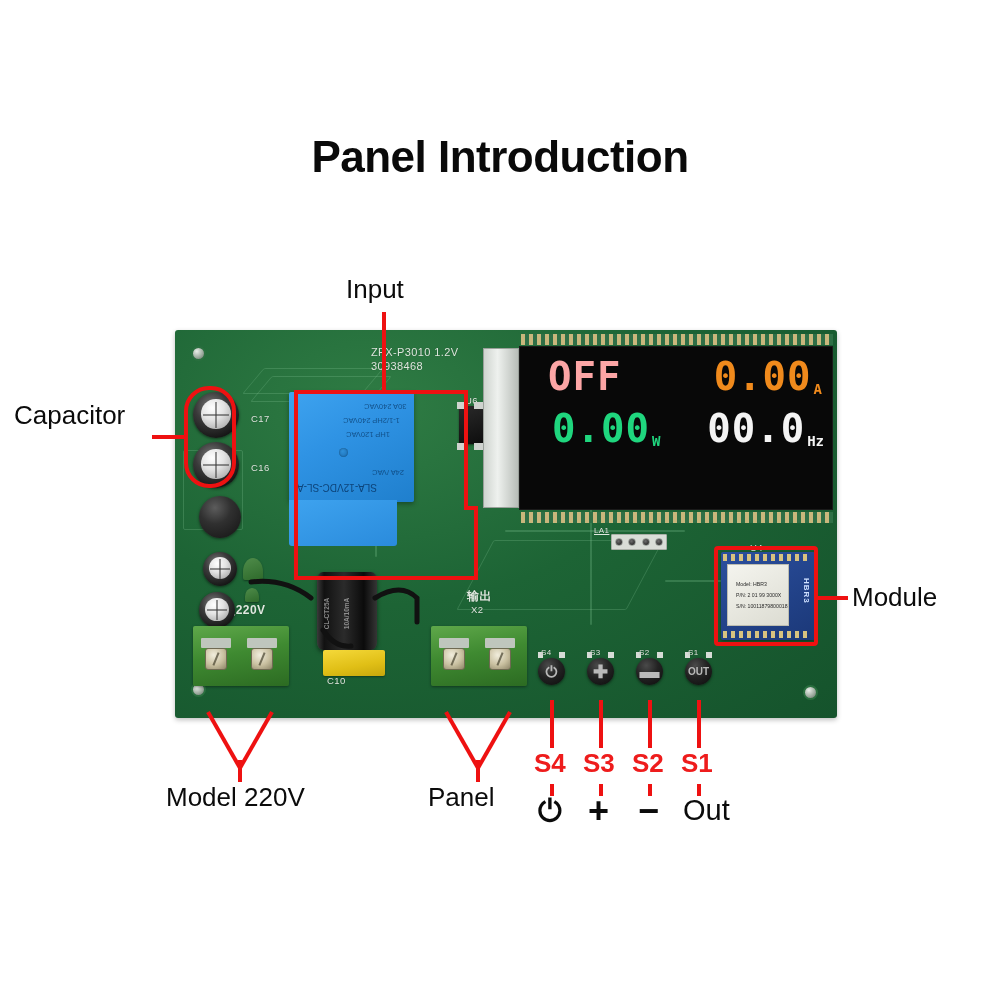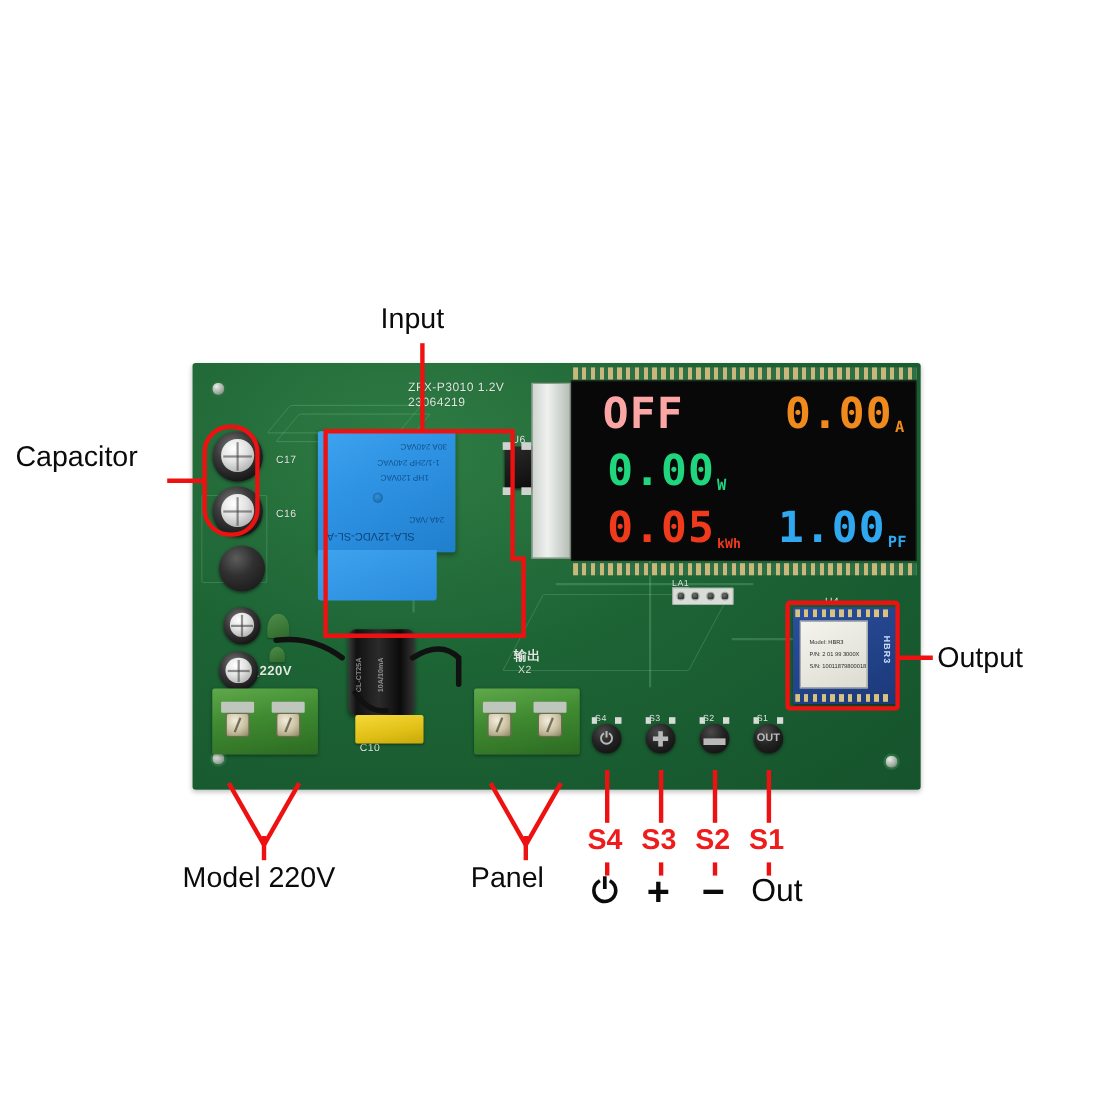--- a/index.html
+++ b/index.html
@@ -204,48 +204,49 @@
   .ann-label.red { color: #ee1c1c; font-weight: bold; }
   svg.ovl { position: absolute; left: 0; top: 0; width: 1000px; height: 1000px; pointer-events: none; }
 
   .sym { position: absolute; color: #0b0b0b; font-size: 30px; font-weight: bold; }
 </style>
 </head>
 <body>
 
 <div id="stage">
 
+  <div id="page-title">Panel Introduction</div>
 
   <div id="pcb">
 
     <div class="pcb-trace2" style="left:78px;top:38px;width:120px;height:26px;transform:skewX(-40deg);"></div>
     <div class="pcb-trace2" style="left:86px;top:46px;width:120px;height:26px;transform:skewX(-40deg);"></div>
     <div class="pcb-trace" style="left:200px;top:82px;width:2px;height:145px;"></div>
     <div class="pcb-trace" style="left:330px;top:200px;width:180px;height:2px;"></div>
     <div class="pcb-trace2" style="left:300px;top:210px;width:170px;height:70px;transform:skewX(-28deg);"></div>
     <div class="pcb-trace" style="left:415px;top:175px;width:2px;height:120px;"></div>
     <div class="pcb-trace" style="left:490px;top:250px;width:120px;height:2px;"></div>
     <div class="pcb-trace2" style="left:8px;top:120px;width:60px;height:80px;"></div>
 
     <div class="mount-hole" style="left:16px;top:16px;"></div>
     <div class="mount-hole" style="left:630px;top:16px;"></div>
     <div class="mount-hole" style="left:628px;top:355px;"></div>
     <div class="mount-hole" style="left:16px;top:352px;"></div>
 
     <div class="silk" style="left:196px;top:16px;font-size:11px;">ZFX-P3010   1.2V</div>
-    <div class="silk" style="left:196px;top:30px;font-size:11px;">23064219</div>
+    <div class="silk" style="left:196px;top:30px;font-size:11px;">30938468</div>
     <div class="silk" style="left:76px;top:83px;">C17</div>
     <div class="silk" style="left:76px;top:132px;">C16</div>
     <div class="silk silk-cn" style="left:36px;top:272px;">输入220V</div>
     <div class="silk silk-cn" style="left:292px;top:258px;">输出</div>
     <div class="silk" style="left:296px;top:274px;">X2</div>
     <div class="silk" style="left:152px;top:345px;">C10</div>
     <div class="silk" style="left:575px;top:212px;">U4</div>
     <div class="silk" style="left:290px;top:65px;">U6</div>
-    <div class="silk" style="left:436px;top:196px;font-size:8px;text-decoration:underline;">LA1</div>
+    <div class="silk" style="left:419px;top:196px;font-size:8px;text-decoration:underline;">LA1</div>
 
     <div class="ecap" style="left:18px;top:62px;width:46px;height:46px;">
       <div class="top"></div>
       <div class="cross" style="left:50%;top:22%;width:2px;height:56%;transform:translateX(-50%);"></div>
       <div class="cross2" style="left:22%;top:50%;width:56%;height:2px;transform:translateY(-50%);"></div>
     </div>
     <div class="ecap" style="left:18px;top:112px;width:46px;height:46px;">
       <div class="top"></div>
       <div class="cross" style="left:50%;top:22%;width:2px;height:56%;transform:translateX(-50%);"></div>
       <div class="cross2" style="left:22%;top:50%;width:56%;height:2px;transform:translateY(-50%);"></div>
@@ -291,29 +292,25 @@
         </div>
         <div class="lcd-row" style="right:10px;top:10px;">
           <span class="seg seg-val" style="color:#f08a1c;">0.00</span>
           <span class="seg seg-unit" style="color:#f08a1c;margin-left:2px;">A</span>
         </div>
 
         <div class="lcd-row" style="left:32px;top:62px;">
           <span class="seg seg-val" style="color:#1fd67e;">0.00</span>
           <span class="seg seg-unit" style="color:#1fd67e;margin-left:2px;">W</span>
         </div>
-
-        <div class="lcd-row" style="left:32px;top:114px;">
-          <span class="seg seg-val" style="color:#f03a1c;">0.05</span>
-          <span class="seg seg-unit" style="color:#f03a1c;margin-left:2px;font-size:12px;">kWh</span>
+        <div class="lcd-row" style="right:8px;top:62px;">
+          <span class="seg seg-val" style="color:#f4f4f4;">00.0</span>
+          <span class="seg seg-unit" style="color:#f4f4f4;margin-left:2px;">Hz</span>
         </div>
-        <div class="lcd-row" style="right:8px;top:114px;">
-          <span class="seg seg-val" style="color:#2fa8ef;">1.00</span>
-          <span class="seg seg-unit" style="color:#2fa8ef;margin-left:2px;">PF</span>
-        </div>
+
 
       </div>
       <div class="lcd-pins" style="left:38px;top:178px;width:312px;"></div>
     </div>
 
     <div id="hdr4" style="left:436px;top:204px;width:56px;height:16px;">
       <span></span>
       <span></span>
       <span></span>
       <span></span>
@@ -405,21 +402,21 @@
     <line x1="699" y1="700" x2="699" y2="748" stroke="#ee1111" stroke-width="4"></line>
 
     <line x1="552" y1="784" x2="552" y2="796" stroke="#ee1111" stroke-width="4"></line>
     <line x1="601" y1="784" x2="601" y2="796" stroke="#ee1111" stroke-width="4"></line>
     <line x1="650" y1="784" x2="650" y2="796" stroke="#ee1111" stroke-width="4"></line>
     <line x1="699" y1="784" x2="699" y2="796" stroke="#ee1111" stroke-width="4"></line>
   </svg>
 
   <div class="ann-label" style="left:346px;top:274px;">Input</div>
   <div class="ann-label" style="left:14px;top:400px;">Capacitor</div>
-  <div class="ann-label" style="left:852px;top:582px;">Output</div>
+  <div class="ann-label" style="left:852px;top:582px;">Module</div>
   <div class="ann-label" style="left:166px;top:782px;">Model 220V</div>
   <div class="ann-label" style="left:428px;top:782px;">Panel</div>
 
   <div class="ann-label red" style="left:534px;top:748px;">S4</div>
   <div class="ann-label red" style="left:583px;top:748px;">S3</div>
   <div class="ann-label red" style="left:632px;top:748px;">S2</div>
   <div class="ann-label red" style="left:681px;top:748px;">S1</div>
 
   <div class="sym" style="left:538px;top:794px;font-size:30px;">⏻</div>
   <div class="sym" style="left:588px;top:790px;font-size:36px;">+</div>

